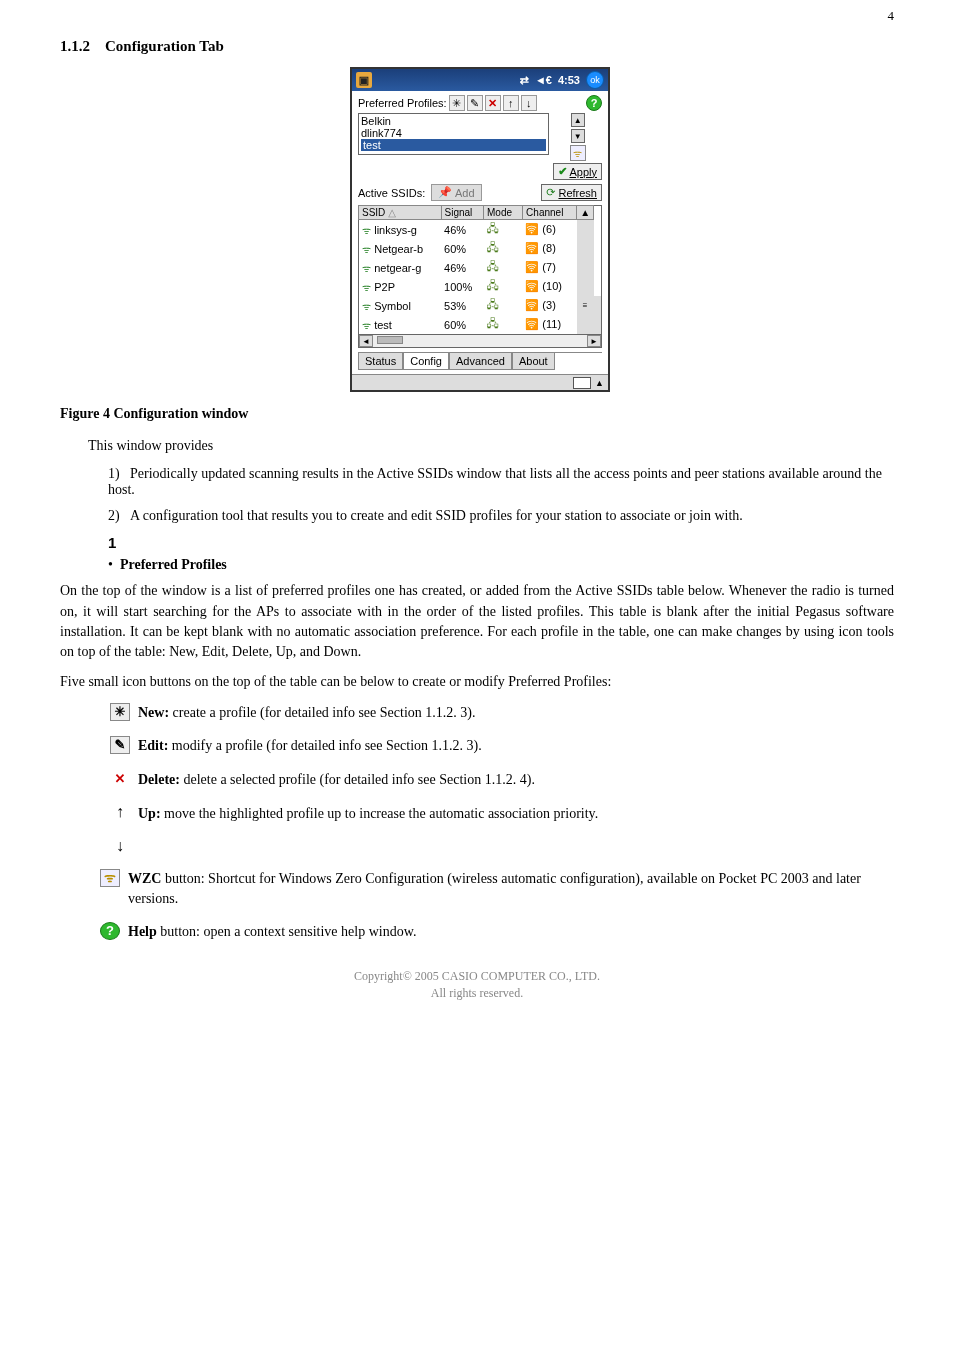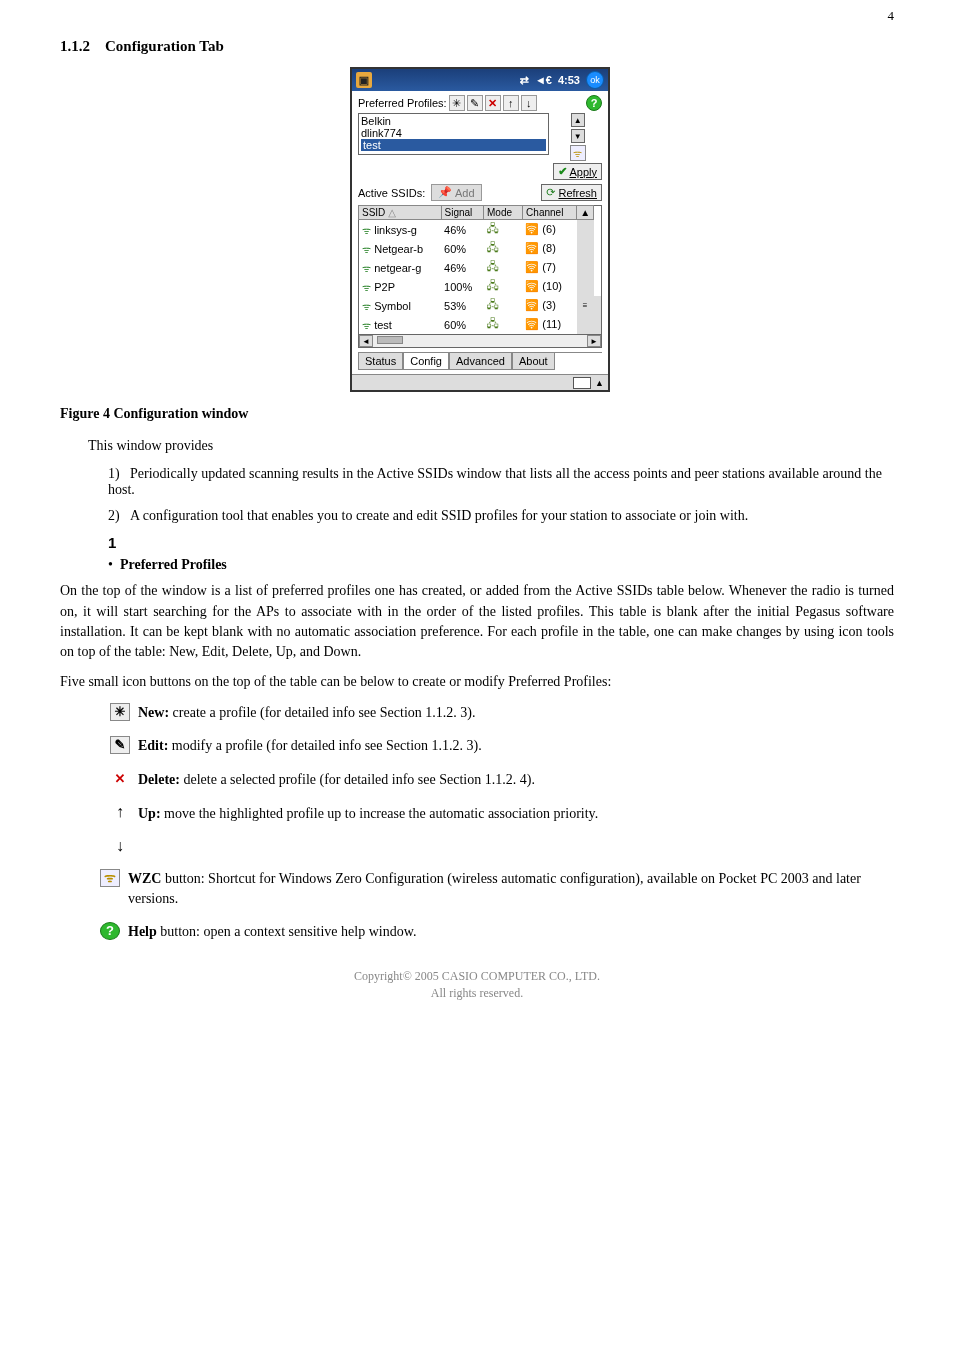--- a/index.html
+++ b/index.html
@@ -241,21 +241,21 @@
     <span style="font-size:9px;">▲</span>
   </div>
 </div>
 
 <div class="fig-caption">Figure 4 Configuration window</div>
 
 <div class="body-indent para">This window provides</div>
 
 <ol class="ol-custom">
   <li><span class="num">1)</span><span>Periodically updated scanning results in the Active SSIDs window that lists all the access points and peer stations available around the host.</span></li>
-  <li><span class="num">2)</span><span>A configuration tool that enables you to create and edit SSID profiles for your station to associate or join with.</span></li>
+  <li><span class="num">2)</span><span>A configuration tool that results you to create and edit SSID profiles for your station to associate or join with.</span></li>
 </ol>
 
 <div class="big-one">1</div>
 <div class="bullet-head">•&nbsp;&nbsp;<b>Preferred Profiles</b></div>
 
 <div class="para">On the top of the window is a list of preferred profiles one has created, or added from the Active SSIDs table below. Whenever the radio is turned on, it will start searching for the APs to associate with in the order of the listed profiles. This table is blank after the initial Pegasus software installation. It can be kept blank with no automatic association preference. For each profile in the table, one can make changes by using icon tools on top of the table: New, Edit, Delete, Up, and Down.</div>
 <div class="para">Five small icon buttons on the top of the table can be below to create or modify Preferred Profiles:</div>
 
 <div class="icon-def">
   <span class="doc-icon">✳</span>

